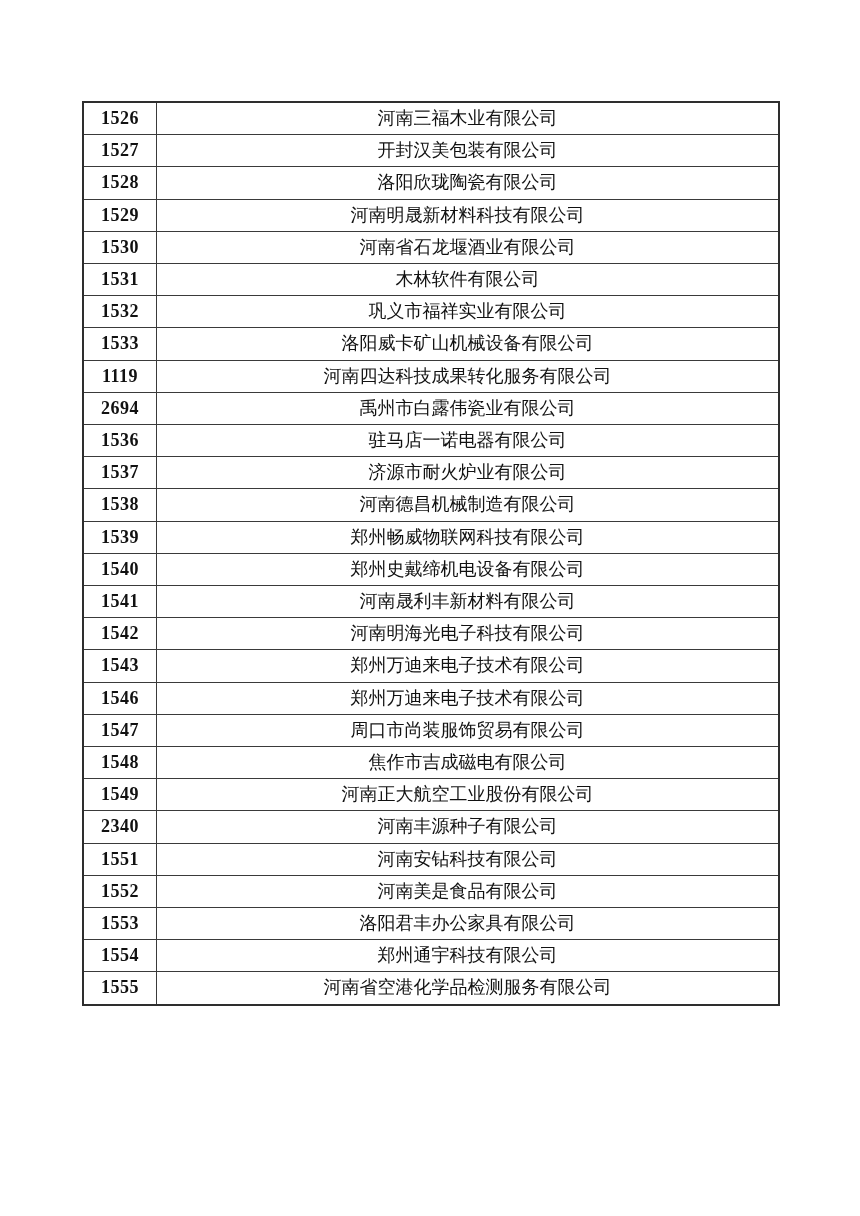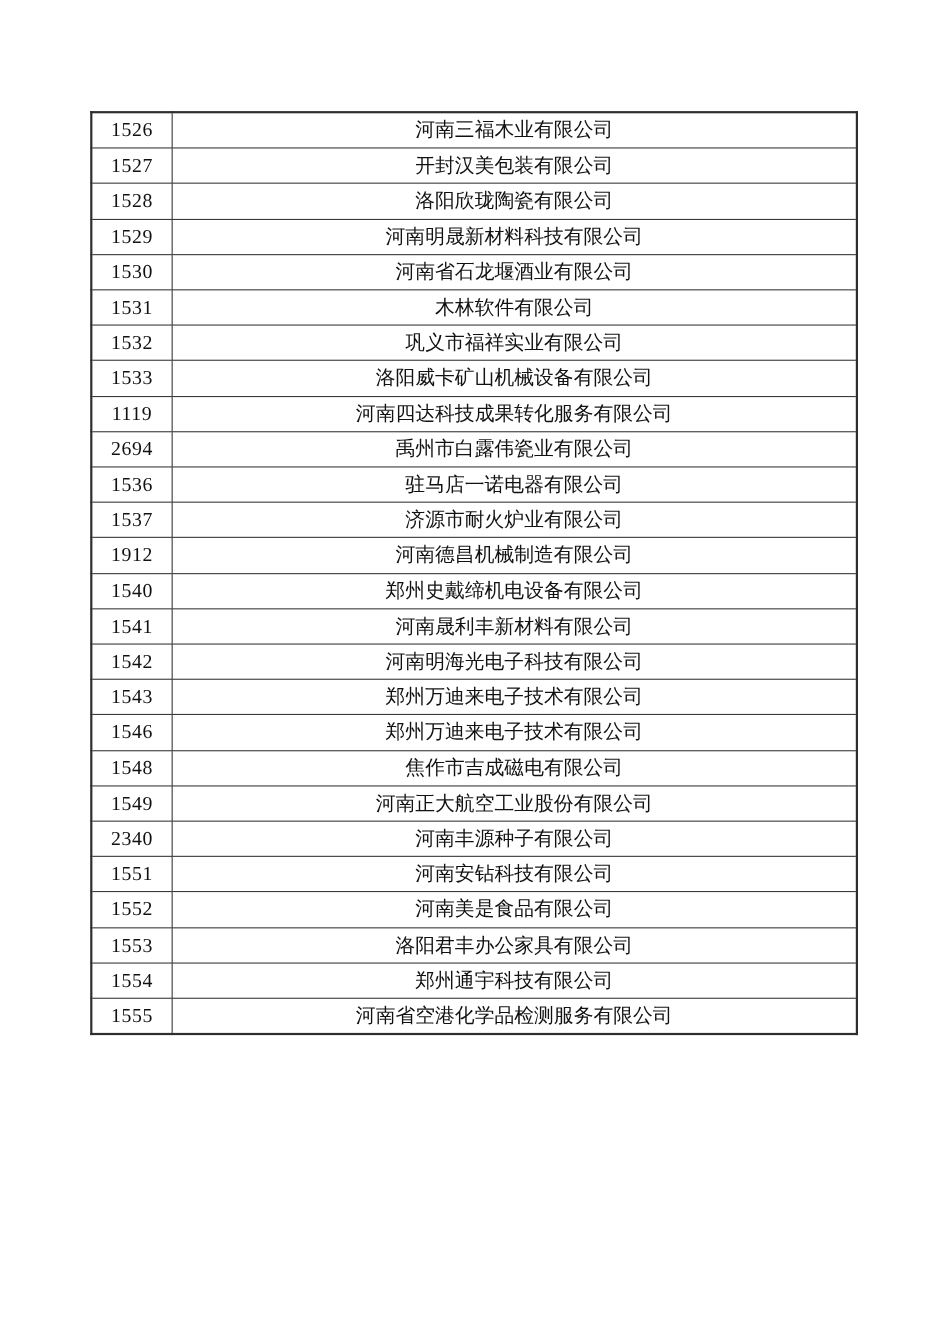--- a/index.html
+++ b/index.html
@@ -36,20 +36,21 @@
     vertical-align: middle;
     font-size: 18px;
     line-height: 31.2px;
     color: #111111;
     white-space: nowrap;
     overflow: hidden;
   }
   td.col-no {
     width: 72px;
     letter-spacing: 0.5px;
+    font-weight: bold;
   }
   td.col-name {
     width: 621px;
   }
 </style>
 </head>
 <body>
 
 <div class="page">
   <table class="company-table">
@@ -96,42 +97,50 @@
         </tr>
         <tr>
           <td class="col-no">1536</td>
           <td class="col-name">驻马店一诺电器有限公司</td>
         </tr>
         <tr>
           <td class="col-no">1537</td>
           <td class="col-name">济源市耐火炉业有限公司</td>
         </tr>
         <tr>
-          <td class="col-no">1912</td>
+          <td class="col-no">1538</td>
           <td class="col-name">河南德昌机械制造有限公司</td>
+        </tr>
+        <tr>
+          <td class="col-no">1539</td>
+          <td class="col-name">郑州畅威物联网科技有限公司</td>
         </tr>
         <tr>
           <td class="col-no">1540</td>
           <td class="col-name">郑州史戴缔机电设备有限公司</td>
         </tr>
         <tr>
           <td class="col-no">1541</td>
           <td class="col-name">河南晟利丰新材料有限公司</td>
         </tr>
         <tr>
           <td class="col-no">1542</td>
           <td class="col-name">河南明海光电子科技有限公司</td>
         </tr>
         <tr>
           <td class="col-no">1543</td>
           <td class="col-name">郑州万迪来电子技术有限公司</td>
         </tr>
         <tr>
           <td class="col-no">1546</td>
           <td class="col-name">郑州万迪来电子技术有限公司</td>
+        </tr>
+        <tr>
+          <td class="col-no">1547</td>
+          <td class="col-name">周口市尚装服饰贸易有限公司</td>
         </tr>
         <tr>
           <td class="col-no">1548</td>
           <td class="col-name">焦作市吉成磁电有限公司</td>
         </tr>
         <tr>
           <td class="col-no">1549</td>
           <td class="col-name">河南正大航空工业股份有限公司</td>
         </tr>
         <tr>

